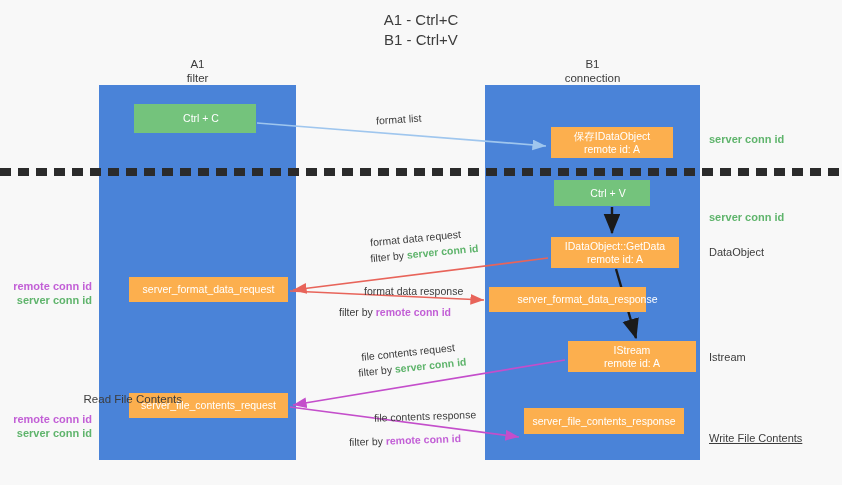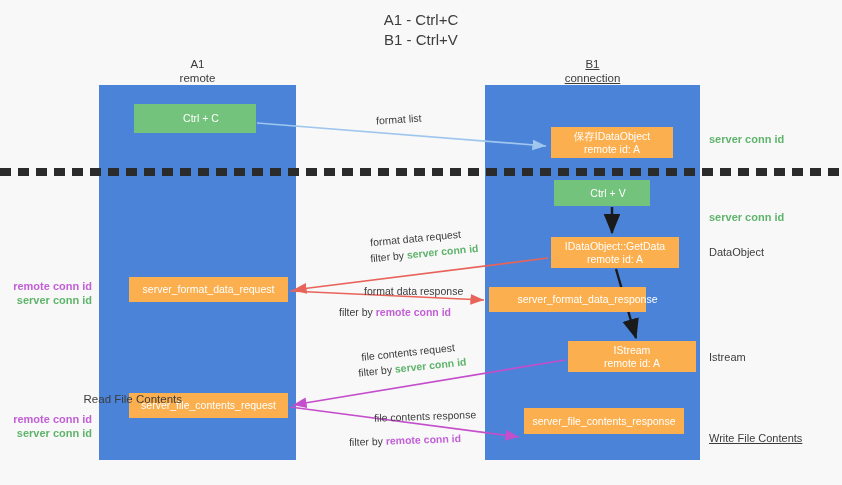--- a/index.html
+++ b/index.html
@@ -23,21 +23,21 @@
   
   .lane{background:#4a83d8;}
   #lane-a{left:99px;top:85px;width:197px;height:375px;}
   #lane-b{left:485px;top:85px;width:215px;height:375px;}
 
   .lane-head{
     text-align:center;font-size:11.5px;color:#3c3c3c;line-height:14px;
     white-space:pre-line;
   }
   #head-a{left:99px;top:57px;width:197px;}
-  #head-b{left:485px;top:57px;width:215px;text-decoration:underline;}
+  #head-b{left:485px;top:57px;width:215px;}
 
   
   #divider{
     left:0;top:168px;width:842px;height:8px;
     background:repeating-linear-gradient(to right,
       #2b2b2b 0px,#2b2b2b 11px,
       rgba(0,0,0,0) 11px,rgba(0,0,0,0) 18px);
   }
 
   
@@ -101,21 +101,21 @@
 </style>
 </head>
 <body>
 
 <div class="stage">
 
   <div class="abs" id="title">A1 - Ctrl+C
 B1 - Ctrl+V</div>
 
   <div class="abs lane-head" id="head-a">A1
-remote</div>
+filter</div>
   <div class="abs lane-head" id="head-b">B1
 connection</div>
 
   <div class="abs lane" id="lane-a"></div>
   <div class="abs lane" id="lane-b"></div>
 
   <svg class="edges">
     <defs>
       <marker id="ah-blue" markerWidth="9" markerHeight="9" refX="8" refY="3.2" orient="auto">
         <path d="M0,0 L8,3.2 L0,6.4 z" fill="#9fc6ee"></path>

